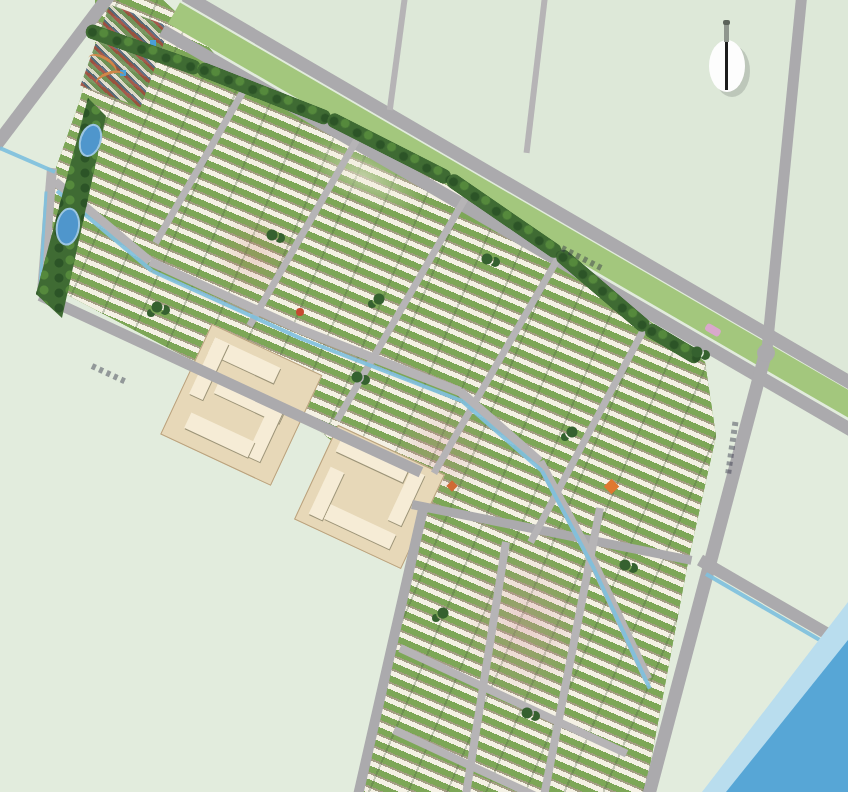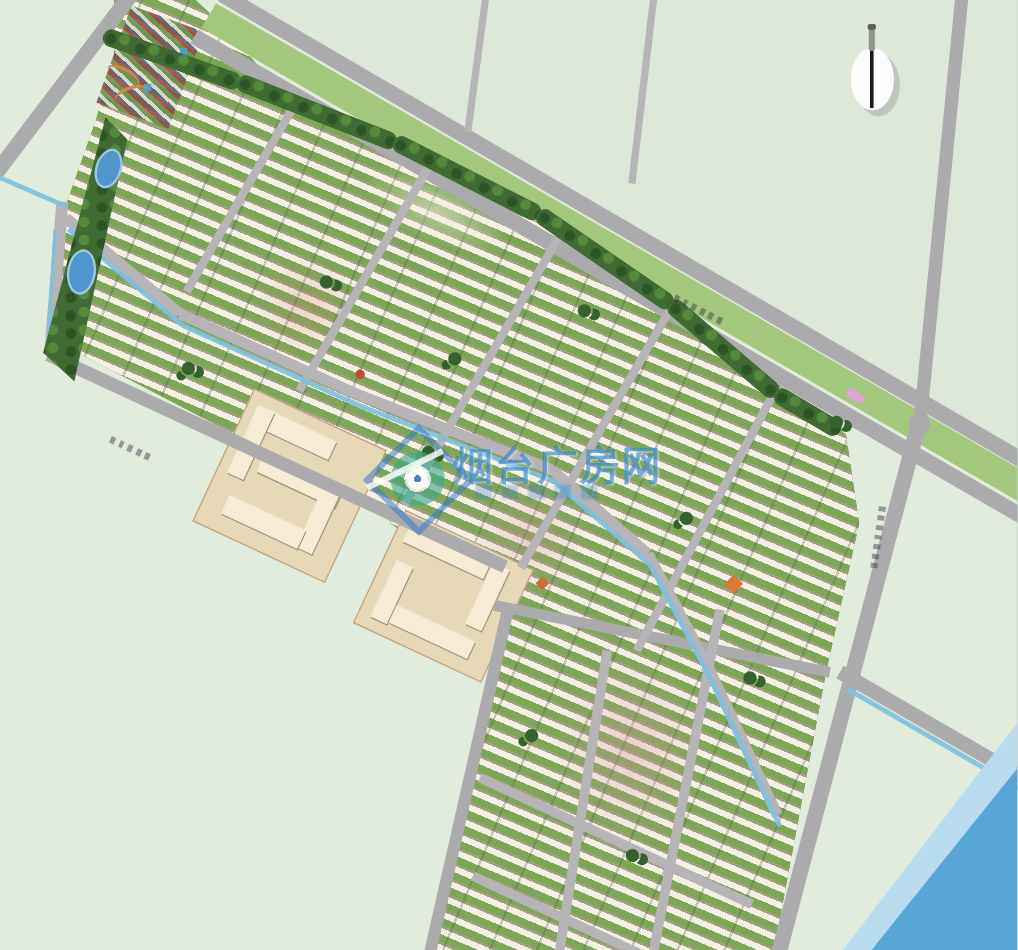--- a/index.html
+++ b/index.html
@@ -147,24 +147,14 @@
   <div class="poly" style="background:#b9ddee;clip-path:polygon(848px 602px,848px 650px,736px 792px,702px 792px);"></div>
   <div class="poly" style="background:#57a6d6;clip-path:polygon(848px 640px,848px 792px,726px 792px);"></div>
 
   <div class="abs" style="left:714px;top:45px;width:36px;height:52px;border-radius:50%;background:rgba(150,160,150,.45);"></div>
   <div class="abs" style="left:709px;top:40px;width:36px;height:52px;border-radius:50%;background:#fdfdfd;">
     <div class="abs" style="left:16px;top:2px;width:3px;height:48px;background:#1c1c1c;"></div>
   </div>
   <div class="abs" style="left:724px;top:24px;width:5px;height:18px;background:#8f968e;"></div>
   <div class="abs" style="left:723px;top:20px;width:7px;height:5px;background:#5c635b;border-radius:2px;"></div>
 
-  <div class="abs" style="left:300px;top:352px;width:320px;height:82px;opacity:.95;">
-    <div class="abs" style="left:16px;top:15px;width:56px;height:56px;transform:rotate(45deg);
-                border:5px solid rgba(50,120,200,.55);"></div>
-    <div class="abs" style="left:22px;top:21px;width:52px;height:52px;border-radius:50%;
-                background:radial-gradient(circle at 50% 50%, rgba(42,111,192,.8) 0 3px, #ffffff 3px 9px, rgba(255,255,255,.75) 9px 11px, rgba(60,170,140,.65) 11px 22px, rgba(0,0,0,0) 23px);"></div>
-    <div class="bar" style="left:6px;top:52px;width:70px;height:5px;background:rgba(255,255,255,.85);transform:rotate(-26deg);"></div>
-    <div class="abs wmtext" style="left:78px;top:14px;">烟台广房网</div>
-    <div class="abs" style="left:96px;top:52px;width:110px;height:12px;filter:blur(1px);
-                background:repeating-linear-gradient(90deg,rgba(40,120,200,.30) 0 14px,rgba(0,0,0,0) 14px 22px);"></div>
-  </div>
 
 </div>
 
 </body></html>

